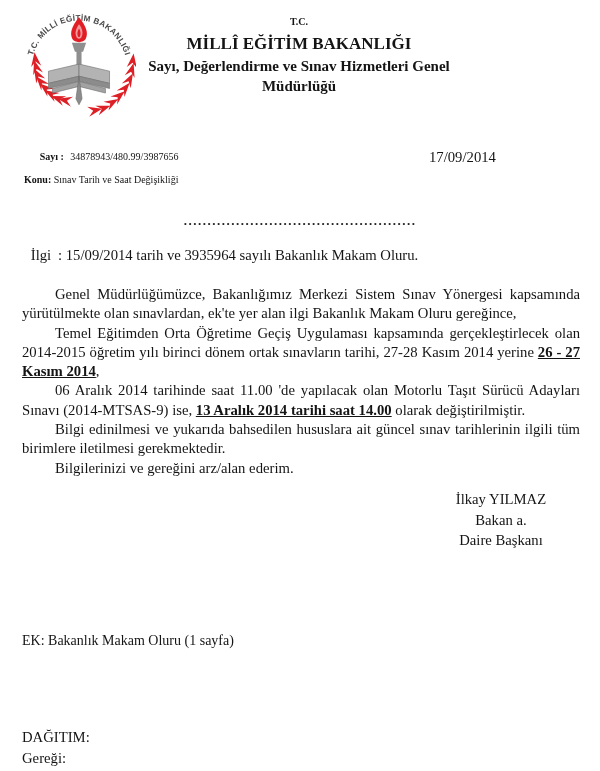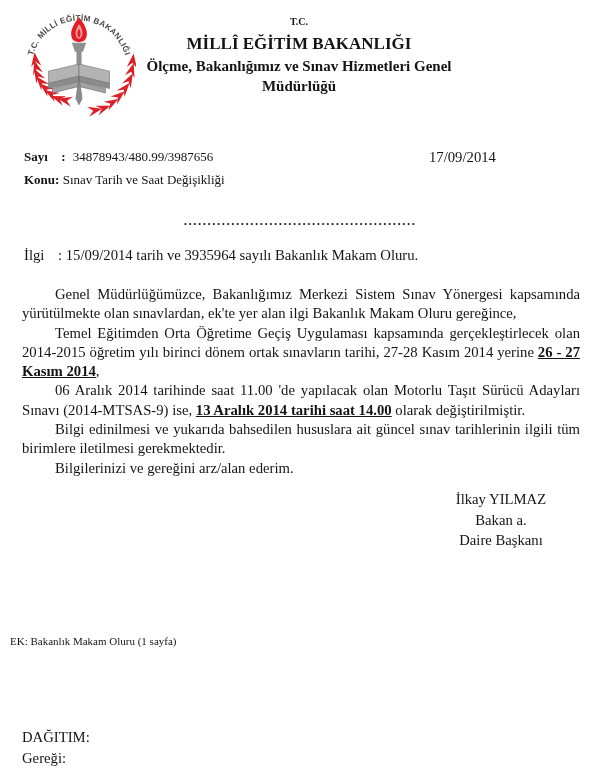--- a/index.html
+++ b/index.html
@@ -8,42 +8,42 @@
     font-family:"Liberation Serif", serif;color:#141414;
   }
   
   .logo{position:absolute;left:22px;top:5px;width:114px;height:114px;}
   .header-text{position:absolute;left:126px;top:11px;width:346px;text-align:center;font-weight:bold;}
   .ht1{font-size:10px;line-height:21px;}
   .ht2{font-size:17px;line-height:24px;}
   .ht3{font-size:15px;line-height:20px;}
   .ht4{font-size:15px;line-height:20px;}
   
-  .meta{position:absolute;left:24px;top:146px;font-size:13px;}
+  .meta{position:absolute;left:24px;top:146px;font-size:10px;text-align:right;}
   .meta-row{line-height:22.5px;}
   .lbl-b{font-weight:bold;}
   .sayi-lbl{display:inline-block;width:34px;font-weight:bold;}
   .sayi-sep{font-weight:bold;padding-right:4px;}
   .date{position:absolute;left:413px;top:146px;font-size:14.7px;line-height:22.5px;margin-left:16px;}
   
   .dots{position:absolute;left:0;top:213px;width:600px;text-align:center;
         font-size:13px;letter-spacing:1.5px;font-weight:bold;color:#222;}
   
-  .ilgi{position:absolute;left:24px;top:245px;font-size:14.7px;line-height:20px;}
+  .ilgi{position:absolute;left:24px;top:245px;font-size:14.7px;line-height:20px;text-align:center;}
   .ilgi-lbl{display:inline-block;width:34px;}
   
   .body-text{position:absolute;left:22px;top:285px;width:558px;
              font-size:14.7px;line-height:19.3px;text-align:justify;}
   .body-text p{margin:0;text-indent:33px;}
   .hl{font-weight:bold;text-decoration:underline;}
   
   .signature{position:absolute;left:388px;top:489px;width:226px;text-align:center;
              font-size:14.7px;line-height:20.6px;}
   
-  .attachment{position:absolute;left:10px;top:631px;font-size:11px;line-height:20px;}
+  .attachment{position:absolute;left:22px;top:631px;font-size:14px;line-height:20px;}
   .distribution{position:absolute;left:22px;top:727px;font-size:14.7px;line-height:20.7px;}
 </style>
 </head>
 <body>
 
 <div class="page">
 
   <svg class="logo" viewBox="0 0 112 112" aria-hidden="true">
     <defs>
       <path id="arcpath" d="M 11,76 A 47,47 0 1 1 101,76" fill="none"></path>
@@ -88,21 +88,21 @@
       <path d="M56,70 L86,77 L86,82 L56,75 Z" fill="#8c8c8c"></path>
       <path d="M56,75 L30,82 L30,86.5 L56,80 Z" fill="#a2a2a2"></path>
       <path d="M56,75 L82,82 L82,86.5 L56,80 Z" fill="#a2a2a2"></path>
       <polygon points="56,70 53,92 56,98 59,92" fill="#8c8c8c"></polygon>
     </g>
   </svg>
 
   <div class="header-text">
     <div class="ht1">T.C.</div>
     <div class="ht2">MİLLÎ EĞİTİM BAKANLIĞI</div>
-    <div class="ht3">Ölçme, Bakanlığımız ve Sınav Hizmetleri Genel</div>
+    <div class="ht3">Sayı, Değerlendirme ve Sınav Hizmetleri Genel</div>
     <div class="ht4">Müdürlüğü</div>
   </div>
 
   <div class="meta">
     <div class="meta-row">
       <span class="sayi-lbl">Sayı</span>
       <span class="sayi-sep">:</span>
       <span>34878943/480.99/3987656</span>
     </div>
     <div class="meta-row">

